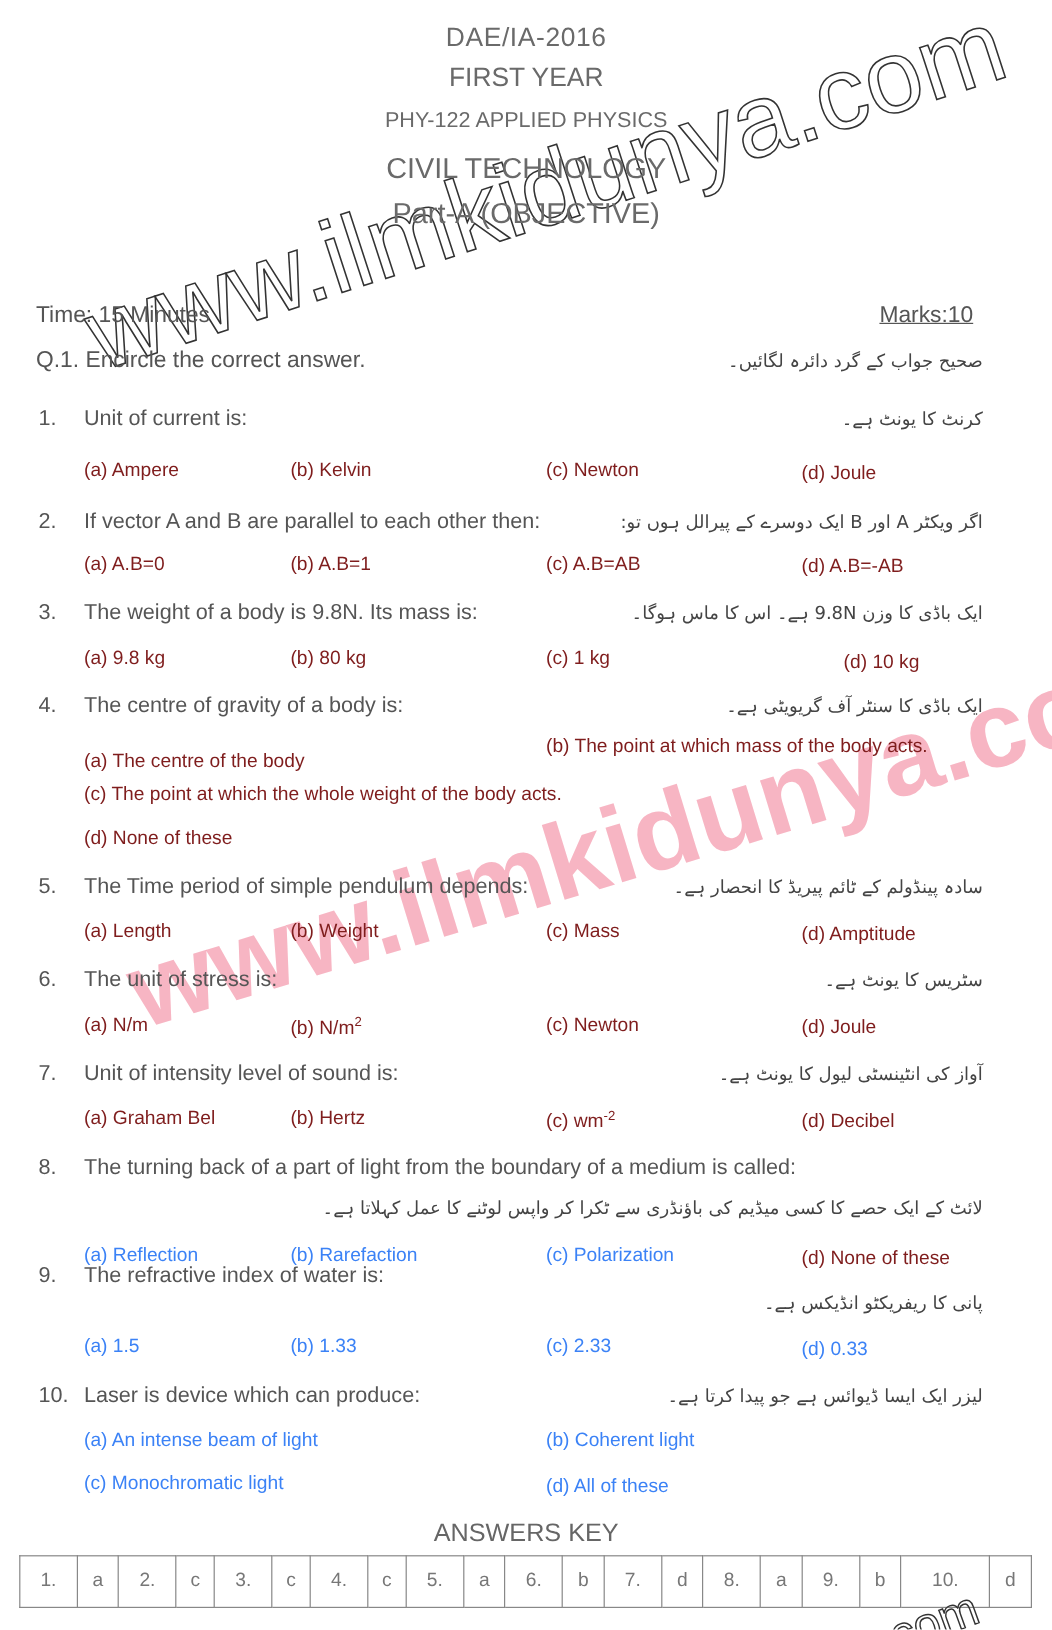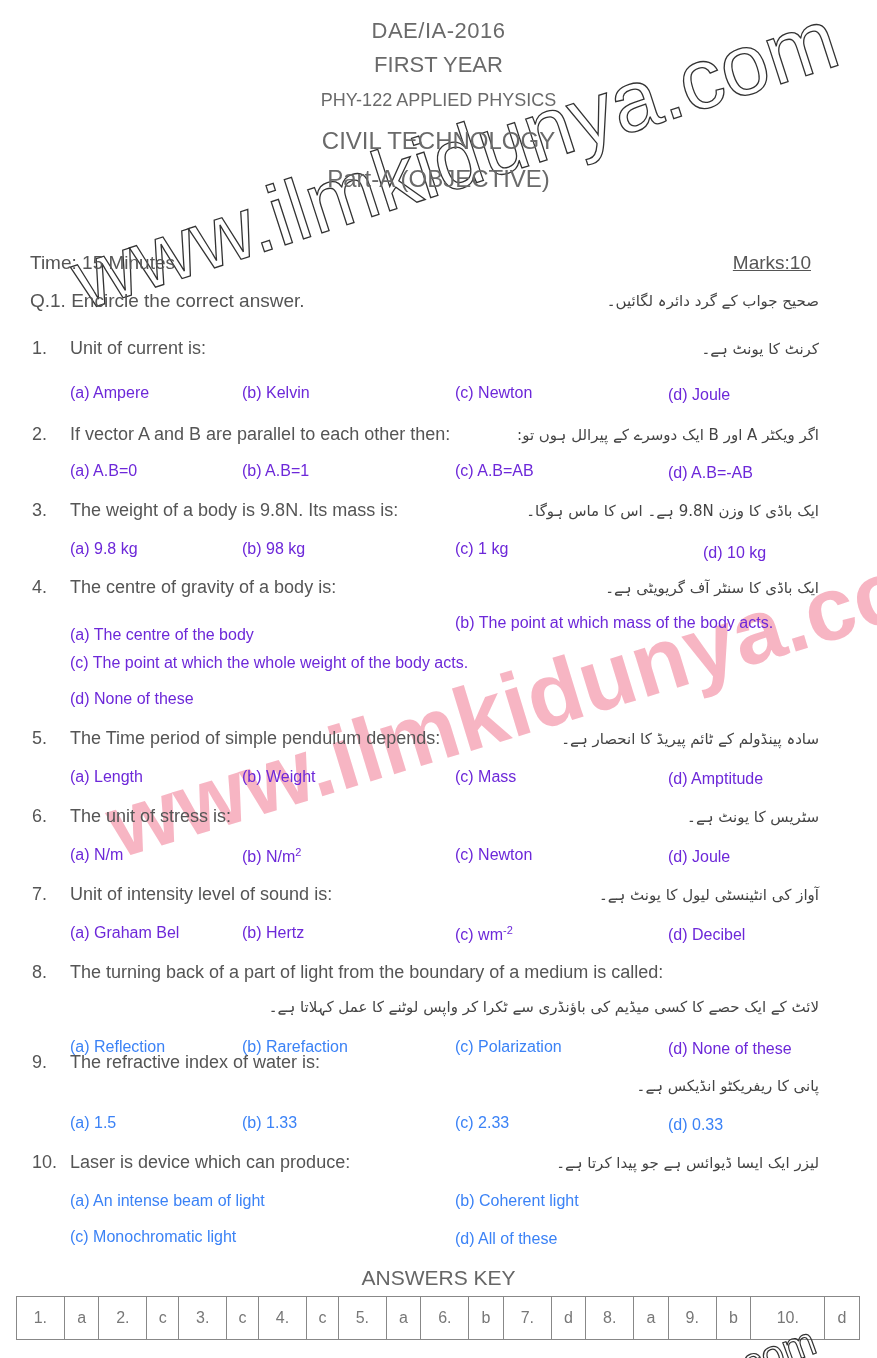--- a/index.html
+++ b/index.html
@@ -13,21 +13,21 @@
   .h3 { top:90px; font-size:18px; }
   .h4 { top:127px; font-size:24px; }
   .h5 { top:165px; font-size:24px; }
   .meta { position:absolute; top:252px; font-size:19px; color:#555; }
   .meta.left { left:30px; }
   .meta.right { right:66px;text-decoration:underline; }
   .instr { position:absolute; top:290px; left:30px; font-size:19px; color:#555; }
   .urdu { position:absolute; right:58px; font-family:"DejaVu Sans", sans-serif; font-size:15px; color:#444; direction:rtl; white-space:nowrap; }
   .q { position:absolute; left:32px; font-size:18px; color:#555; white-space:nowrap; }
   .q .num { display:inline-block; width:38px; }
-  .opt { position:absolute; font-size:16px; color:#6d28d9; white-space:nowrap; }
+  .opt { position:absolute; font-size:16px; color:#7f1d1d; white-space:nowrap; }
   .c1 { left:70px; } .c2 { left:242px; } .c3 { left:455px; } .c4 { left:668px; }
   .cb { left:455px; }
   .faint { color:#3b82f6; }
   sup { font-size:11px; }
   .key-title { position:absolute; top:1266px; left:0; width:877px; text-align:center; font-size:21px; color:#666; }
   table.key { position:absolute; top:1296px; left:16px; width:844px; border-collapse:collapse; }
   table.key td { border:1px solid #888; height:40px; text-align:center; font-size:16px; color:#777; }
   .wm-outline { position:absolute; left:60px; top:20px; font-size:86px; font-family:"Liberation Sans", sans-serif;
     color:transparent; -webkit-text-stroke:1.3px #333; transform:rotate(-18deg); transform-origin:left top; white-space:nowrap; top:235px; }
   .wm-pink { position:absolute; left:95px; top:780px; font-size:90px; font-weight:bold; font-family:"Liberation Sans", sans-serif;
@@ -62,21 +62,21 @@
 <div class="q" style="top:424px;"><span class="num">2.</span><span>If vector A and B are parallel to each other then:</span></div>
 <div class="urdu" style="top:426px;margin-left:12px;">اگر ویکٹر A اور B ایک دوسرے کے پیرالل ہوں تو:</div>
 <div class="opt c1" style="top:462px;">(a) A.B=0</div>
 <div class="opt c2" style="top:462px;">(b) A.B=1</div>
 <div class="opt c3" style="top:462px;">(c) A.B=AB</div>
 <div class="opt c4" style="top:464px;">(d) A.B=-AB</div>
 
 <div class="q" style="top:500px;"><span class="num">3.</span><span>The weight of a body is 9.8N. Its mass  is:</span></div>
 <div class="urdu" style="top:502px;">ایک باڈی کا وزن 9.8N ہے۔ اس کا ماس ہوگا۔</div>
 <div class="opt c1" style="top:540px;">(a) 9.8 kg</div>
-<div class="opt c2" style="top:540px;">(b) 98 kg</div>
+<div class="opt c2" style="top:540px;">(b) 80 kg</div>
 <div class="opt c3" style="top:540px;">(c) 1 kg</div>
 <div class="opt c4" style="top:544px;margin-left:35px;">(d) 10 kg</div>
 
 <div class="q" style="top:577px;"><span class="num">4.</span><span>The centre of gravity of a body is:</span></div>
 <div class="urdu" style="top:579px;">ایک باڈی کا سنٹر آف گریویٹی ہے۔</div>
 <div class="opt c1" style="top:614px;margin-top:12px;">(a) The centre of the body</div>
 <div class="opt cb" style="top:614px;">(b) The point at which mass of the body acts.</div>
 <div class="opt c1" style="top:654px;">(c) The point at which the whole weight of the body acts.</div>
 <div class="opt c1" style="top:690px;">(d) None of these</div>
 

